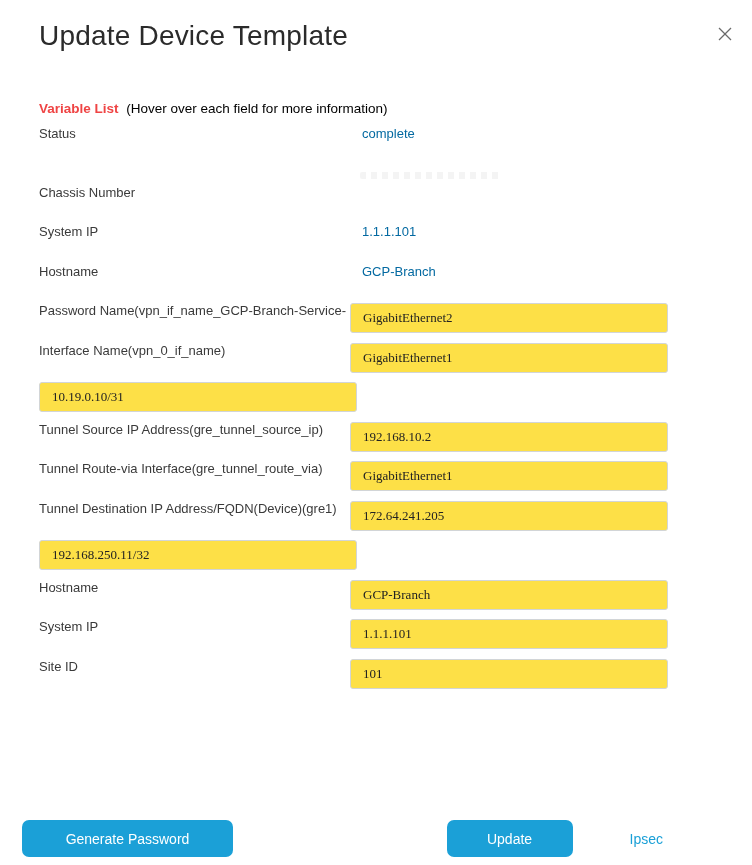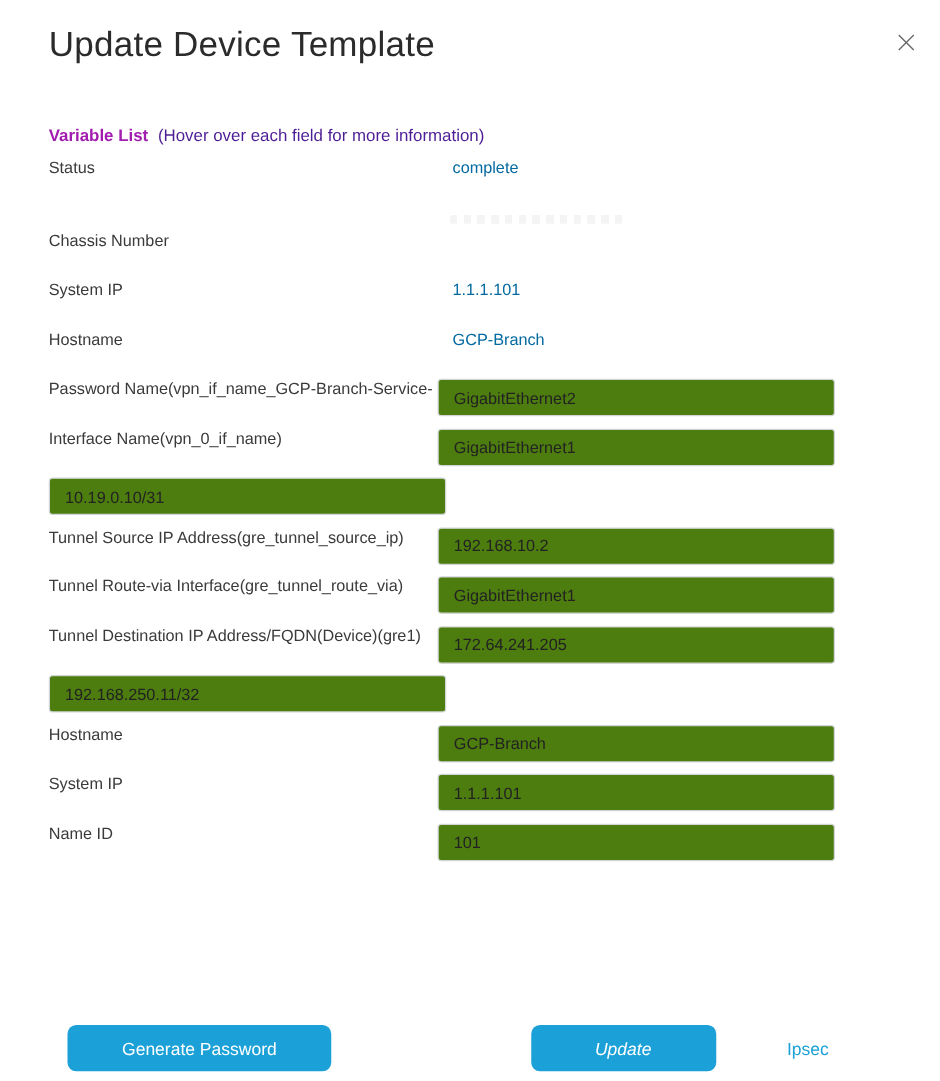--- a/index.html
+++ b/index.html
@@ -29,22 +29,22 @@
     display:flex;align-items:center;justify-content:center;
     background:none;border:none;padding:0;
   }
 
   
   .section-head{
     margin:49px 0 0 39px;
     font-size:13.5px;
     color:#333;
   }
-  .section-head .sec-title{font-weight:bold;color:#a21caf;}
-  .section-head .sec-hint{font-weight:normal;color:#4c1d95;margin-left:4px;}
+  .section-head .sec-title{font-weight:bold;color:#ef4444;}
+  .section-head .sec-hint{font-weight:normal;color:#000000;margin-left:4px;}
 
   
   .rows{margin:10px 0 0 39px;}
   .row{
     height:39.5px;
     display:flex;
   }
   .row .lbl{
     width:311px;
     min-width:311px;
@@ -56,23 +56,23 @@
   .row .static-val{
     margin-left:12px;
     font-size:13px;
     color:#0369a1;
   }
   .row input.field{
     width:292px;               
     height:28px;
     border:1px solid #d2d5d7;
     border-radius:3px;
-    background:#4d7c0f;
+    background:#fde047;
     padding:0 12px;
-    font-family:Liberation Sans, sans-serif;
+    font-family:Liberation Serif, serif;
     font-size:13px;
     color:#222;
     outline:none;
   }
   .spacer-row{height:19px;position:relative;}
   .redacted{
     position:absolute;left:321px;top:6px;
     width:140px;height:7px;
     background:repeating-linear-gradient(90deg,#e9e9e9 0 6px,#ffffff 6px 11px);
     opacity:.5;
@@ -90,24 +90,24 @@
   }
   .btn{
     border:none;
     border-radius:7px;
     background:#1ba0d7;
     color:#ffffff;
     font-family:"Liberation Sans","DejaVu Sans",sans-serif;
     font-size:14px;
     height:37px;
     cursor:pointer;
-    display:flex;align-items:center;justify-content:center;margin-left:32px;
+    display:flex;align-items:center;justify-content:center;
   }
   .btn-generate{width:211px;}
-  .btn-update{width:148px;margin-left:auto;font-style:italic;}
+  .btn-update{width:126px;margin-left:auto;}
   .cancel-link{
     margin-left:57px;
     margin-right:89px;
     color:#1ba0d7;
     font-size:14px;
     background:none;border:none;padding:0;
     font-family:"Liberation Sans","DejaVu Sans",sans-serif;
     cursor:pointer;
   }
 </style>
@@ -194,21 +194,21 @@
       <div class="lbl">Hostname</div>
       <input class="field" type="text" value="GCP-Branch" style="">
     </div>
 
     <div class="row">
       <div class="lbl">System IP</div>
       <input class="field" type="text" value="1.1.1.101" style="">
     </div>
 
     <div class="row">
-      <div class="lbl">Name ID</div>
+      <div class="lbl">Site ID</div>
       <input class="field" type="text" value="101" style="">
     </div>
 
   </div>
 
   <div class="footer">
     <button class="btn btn-generate">Generate Password</button>
     <button class="btn btn-update">Update</button>
     <button class="cancel-link">Ipsec</button>
   </div>

